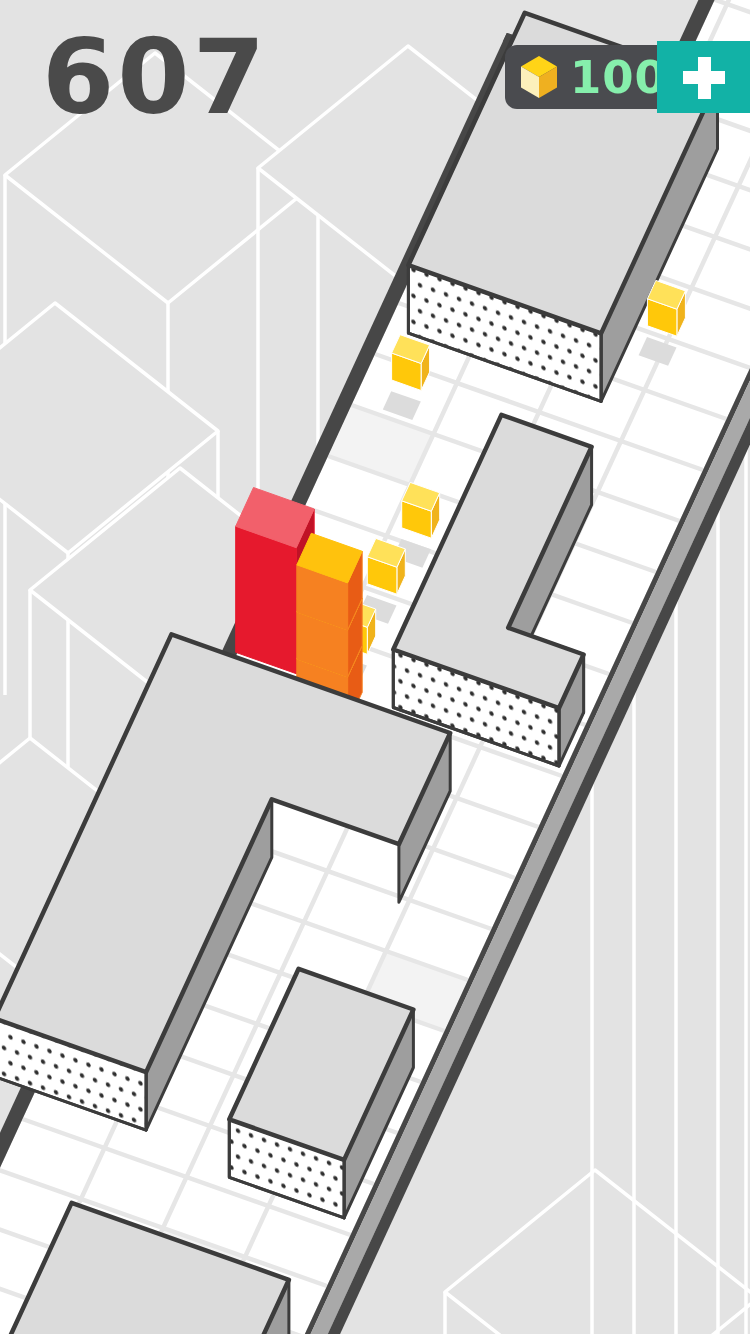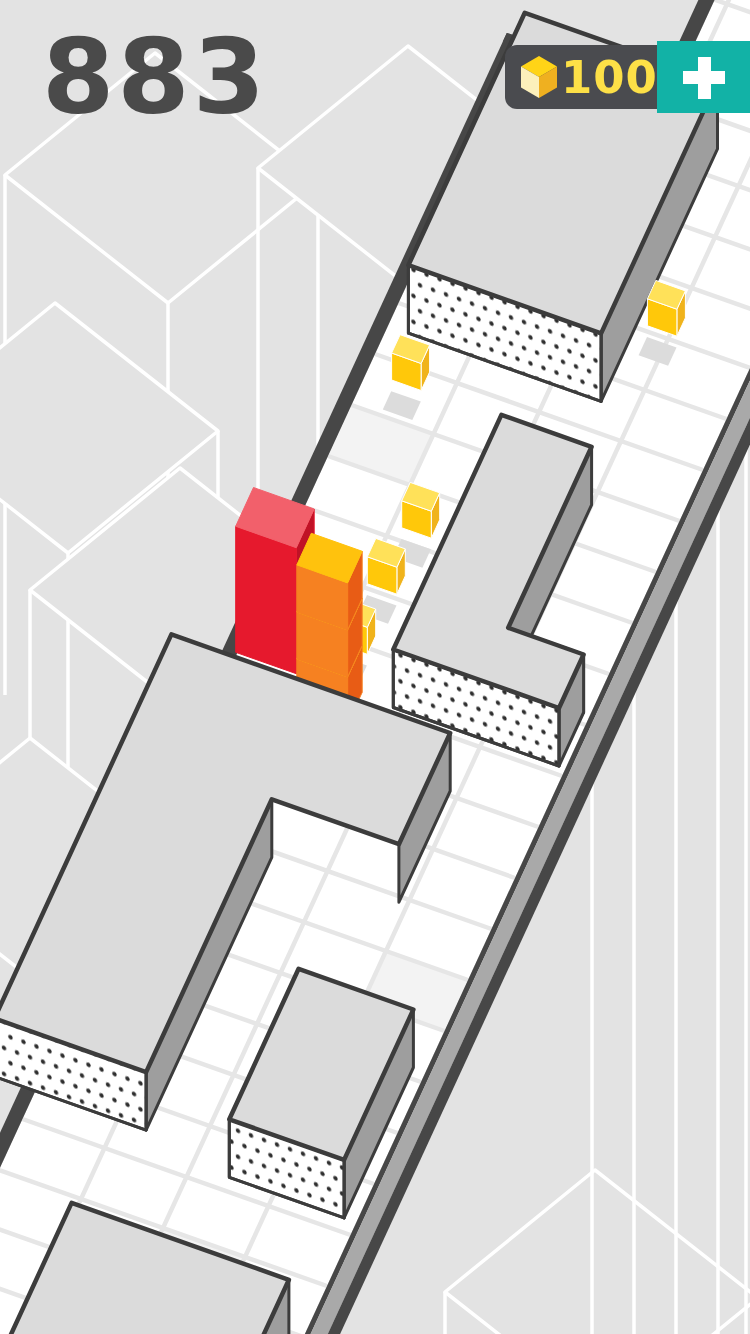--- a/index.html
+++ b/index.html
@@ -14,21 +14,21 @@
     font-size:104px;font-weight:bold;color:#4a4a4a;letter-spacing:3px;
     user-select:none;
   }
   .coin-badge{
     position:absolute;left:505px;top:45px;width:152px;height:64px;
     background:#4a4b4f;border-radius:12px 0 0 12px;
     display:flex;align-items:center;
   }
   .coin-badge .coin-icon{margin-left:13px;flex:0 0 auto;display:block;}
   .coin-count{
-    color:#fde047;font-size:45px;font-weight:bold;margin-left:1px;
+    color:#86efac;font-size:45px;font-weight:bold;margin-left:10px;
     letter-spacing:1px;line-height:1;
   }
   .add-btn{
     position:absolute;left:657px;top:41px;width:93px;height:72px;
     background:#12b2a6;cursor:pointer;
   }
   .plus-icon{position:absolute;left:0;top:0;width:100%;height:100%;}
   .plus-icon::before{
     content:"";position:absolute;left:26px;top:30px;width:42px;height:13px;background:#ffffff;
   }
@@ -221,21 +221,21 @@
       </g>
       <g>
         <polygon points="288.9,1279.8 197.2,1478.7 197.2,1536.7 288.9,1337.8" fill="#9e9e9e" stroke="#3c3c3c" stroke-width="3" stroke-linejoin="round"></polygon>
         <polygon points="197.2,1478.7 -20.1,1401.8 -20.1,1459.8 197.2,1536.7" fill="#ffffff" stroke="#3c3c3c" stroke-width="3" stroke-linejoin="round"></polygon>
         <polygon points="197.2,1478.7 -20.1,1401.8 -20.1,1459.8 197.2,1536.7" fill="url(#dots)" stroke="none" stroke-width="0" stroke-linejoin="round"></polygon>
         <polygon points="197.2,1478.7 -20.1,1401.8 -20.1,1459.8 197.2,1536.7" fill="none" stroke="#3c3c3c" stroke-width="3" stroke-linejoin="round"></polygon>
         <polygon points="-20.1,1401.8 71.6,1202.9 288.9,1279.8 197.2,1478.7" fill="#dbdbdb" stroke="#3c3c3c" stroke-width="4.5" stroke-linejoin="round"></polygon>
       </g>
     </svg>
 
-  <div class="score">883</div>
+  <div class="score">607</div>
 
   <div class="coin-badge">
     <svg class="coin-icon" width="42" height="46" viewBox="0 0 42 46">
       <polygon points="21,2 39,12.5 21,23 3,12.5" fill="#ffd417"></polygon>
       <polygon points="3,12.5 21,23 21,44 3,33.5" fill="#fcf0bb"></polygon>
       <polygon points="21,23 39,12.5 39,33.5 21,44" fill="#efb020"></polygon>
     </svg>
     <span class="coin-count">100</span>
   </div>
 

